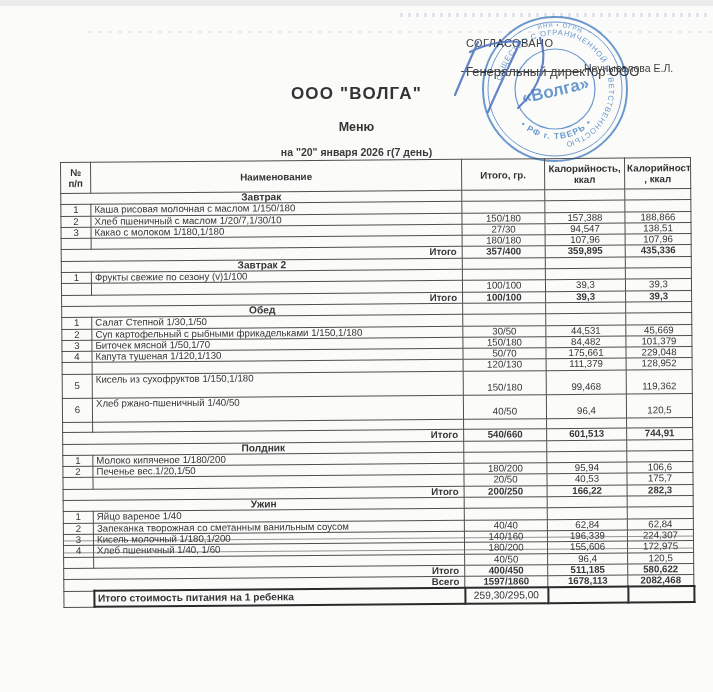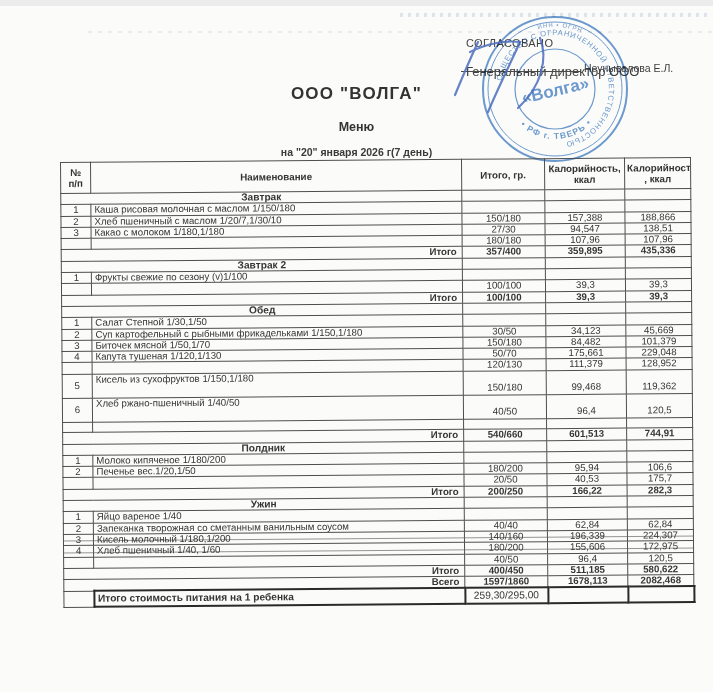--- a/index.html
+++ b/index.html
@@ -201,21 +201,21 @@
           <td class="num">1</td>
           <td class="name">Салат Степной 1/30,1/50</td>
           <td class="val"></td>
           <td class="val"></td>
           <td class="val"></td>
         </tr>
         <tr class="item">
           <td class="num">2</td>
           <td class="name">Суп картофельный с рыбными фрикадельками 1/150,1/180</td>
           <td class="val">30/50</td>
-          <td class="val">34,123</td>
+          <td class="val">44,531</td>
           <td class="val">45,669</td>
         </tr>
         <tr class="item">
           <td class="num">3</td>
           <td class="name">Биточек мясной 1/50,1/70</td>
           <td class="val">150/180</td>
           <td class="val">84,482</td>
           <td class="val">101,379</td>
         </tr>
         <tr class="item">

